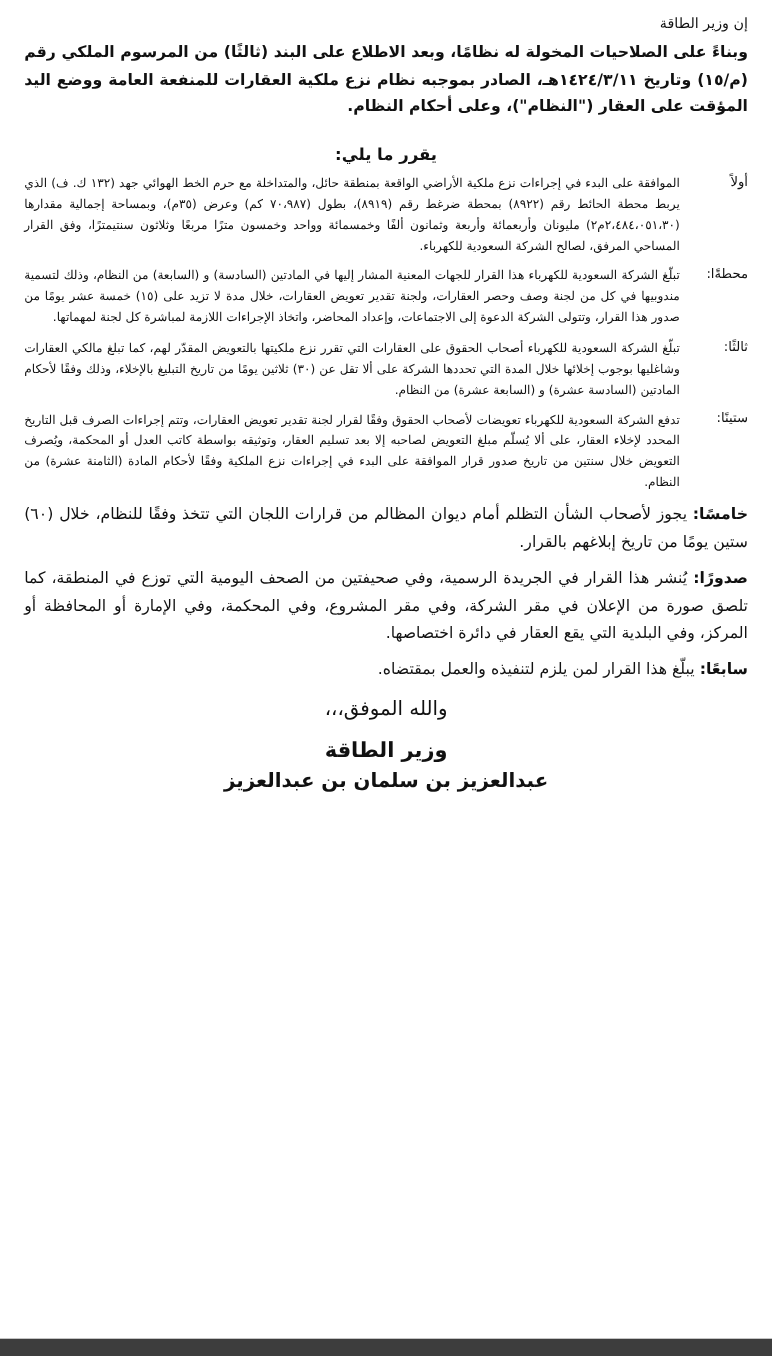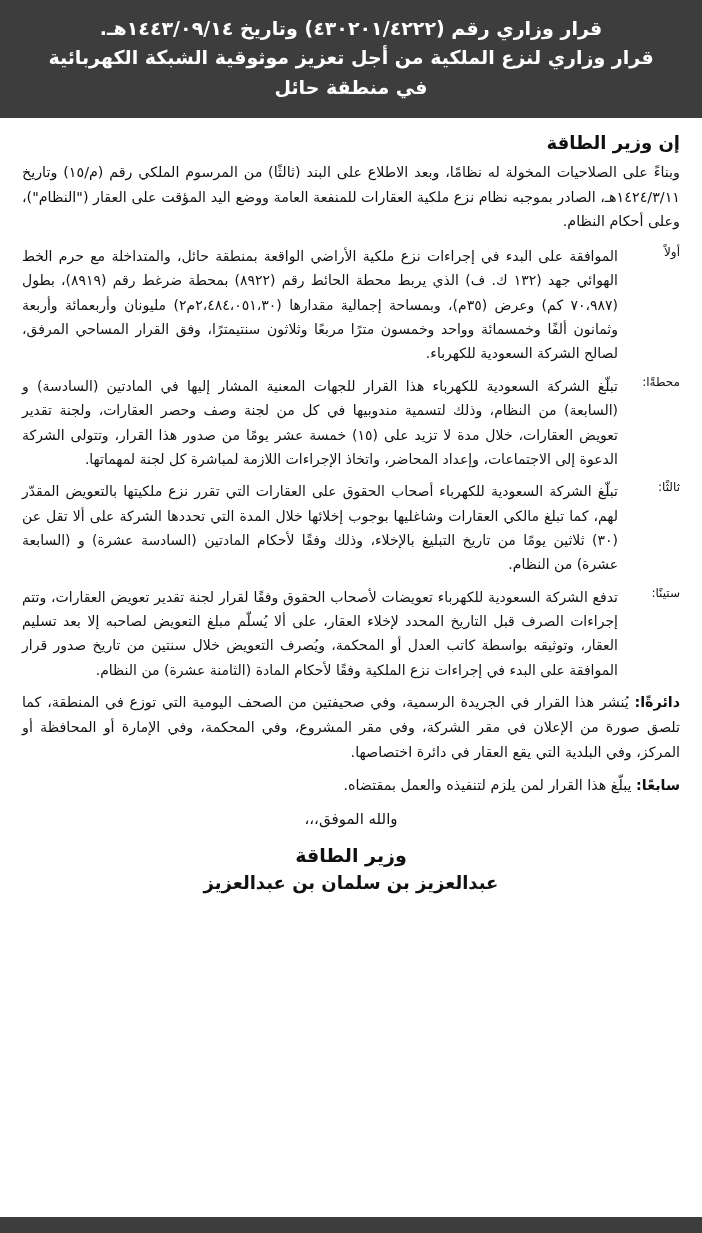--- a/index.html
+++ b/index.html
@@ -38,33 +38,33 @@
   .header-line.l3 {
     font-size: 19px;
   }
   
   .content {
     padding: 12px 22px 10px 22px;
     box-sizing: border-box;
   }
   .minister-title {
     text-align: right;
-    font-size: 18px;
-    font-weight: bold;
+    font-size: 13px;
+    font-weight: normal;
     margin: 2px 0 7px 0;
     direction: rtl;
   }
   .preamble {
     text-align: justify;
     text-align-last: right;
     font-size: 14.3px;
-    font-weight: normal;
+    font-weight: bold;
     line-height: 1.72;
     direction: rtl;
-    margin-bottom: 10px;
+    margin-bottom: 21px;
   }
   .decides {
     text-align: center;
     font-size: 15px;
     font-weight: bold;
     margin: 6px 0 8px 0;
     direction: rtl;
   }
   
   .clause {
@@ -76,41 +76,41 @@
   .clause-label {
     flex: 0 0 62px;
     font-size: 12px;
     font-weight: normal;
     text-align: right;
     padding-top: 1px;
     direction: rtl;
   }
   .clause-body {
     flex: 1 1 auto;
-    font-size: 14px;
+    font-size: 11px;
     line-height: 1.74;
     text-align: justify;
     text-align-last: right;
     direction: rtl;
   }
   
   .clause-inline {
     font-size: 14.3px;
     line-height: 1.74;
     text-align: justify;
     text-align-last: right;
     direction: rtl;
     margin-bottom: 8px;
   }
   .clause-inline .lbl {
     font-weight: bold;
   }
   .closing {
     text-align: center;
-    font-size: 15px;
+    font-size: 18px;
     margin: 12px 0 16px 0;
     direction: rtl;
   }
   .signature {
     text-align: center;
     direction: rtl;
     margin-top: 4px;
     padding-bottom: 8px;
   }
   .sig-title {
@@ -129,32 +129,28 @@
     bottom: 0;
     height: 16px;
     background: #3d3d3d;
   }
 </style>
 </head>
 <body>
 
 <div class="page">
 
-  <div class="header">
-    <div class="header-line l1">قرار وزاري رقم (٤٣٠٢٠١/٤٢٢٢) وتاريخ ١٤٤٣/٠٩/١٤هـ.</div>
-    <div class="header-line l2">قرار وزاري لنزع الملكية من أجل تعزيز موثوقية الشبكة الكهربائية</div>
-    <div class="header-line l3">في منطقة حائل</div>
-  </div>
 
   <div class="content">
 
     <div class="minister-title">إن وزير الطاقة</div>
 
     <div class="preamble">وبناءً على الصلاحيات المخولة له نظامًا، وبعد الاطلاع على البند (ثالثًا) من المرسوم الملكي رقم (م/١٥) وتاريخ ١٤٢٤/٣/١١هـ، الصادر بموجبه نظام نزع ملكية العقارات للمنفعة العامة ووضع اليد المؤقت على العقار ("النظام")، وعلى أحكام النظام.</div>
 
+    <div class="decides">يقرر ما يلي:</div>
 
     <div class="clause">
       <div class="clause-label">أولاً</div>
       <div class="clause-body">الموافقة على البدء في إجراءات نزع ملكية الأراضي الواقعة بمنطقة حائل، والمتداخلة مع حرم الخط الهوائي جهد (١٣٢ ك. ف) الذي يربط محطة الحائط رقم (٨٩٢٢) بمحطة ضرغط رقم (٨٩١٩)، بطول (٧٠،٩٨٧ كم) وعرض (٣٥م)، وبمساحة إجمالية مقدارها (٢،٤٨٤،٠٥١،٣٠م٢) مليونان وأربعمائة وأربعة وثمانون ألفًا وخمسمائة وواحد وخمسون مترًا مربعًا وثلاثون سنتيمترًا، وفق القرار المساحي المرفق، لصالح الشركة السعودية للكهرباء.</div>
     </div>
 
     <div class="clause">
       <div class="clause-label">محطةًا:</div>
       <div class="clause-body">تبلّغ الشركة السعودية للكهرباء هذا القرار للجهات المعنية المشار إليها في المادتين (السادسة) و (السابعة) من النظام، وذلك لتسمية مندوبيها في كل من لجنة وصف وحصر العقارات، ولجنة تقدير تعويض العقارات، خلال مدة لا تزيد على (١٥) خمسة عشر يومًا من صدور هذا القرار، وتتولى الشركة الدعوة إلى الاجتماعات، وإعداد المحاضر، واتخاذ الإجراءات اللازمة لمباشرة كل لجنة لمهماتها.</div>
     </div>
@@ -162,23 +158,26 @@
     <div class="clause">
       <div class="clause-label">ثالثًا:</div>
       <div class="clause-body">تبلّغ الشركة السعودية للكهرباء أصحاب الحقوق على العقارات التي تقرر نزع ملكيتها بالتعويض المقدّر لهم، كما تبلغ مالكي العقارات وشاغليها بوجوب إخلائها خلال المدة التي تحددها الشركة على ألا تقل عن (٣٠) ثلاثين يومًا من تاريخ التبليغ بالإخلاء، وذلك وفقًا لأحكام المادتين (السادسة عشرة) و (السابعة عشرة) من النظام.</div>
     </div>
 
     <div class="clause">
       <div class="clause-label">ستينًا:</div>
       <div class="clause-body">تدفع الشركة السعودية للكهرباء تعويضات لأصحاب الحقوق وفقًا لقرار لجنة تقدير تعويض العقارات، وتتم إجراءات الصرف قبل التاريخ المحدد لإخلاء العقار، على ألا يُسلّم مبلغ التعويض لصاحبه إلا بعد تسليم العقار، وتوثيقه بواسطة كاتب العدل أو المحكمة، ويُصرف التعويض خلال سنتين من تاريخ صدور قرار الموافقة على البدء في إجراءات نزع الملكية وفقًا لأحكام المادة (الثامنة عشرة) من النظام.</div>
     </div>
 
+    <div class="clause-inline">
+      <span class="lbl">خامسًا:</span><span> يجوز لأصحاب الشأن التظلم أمام ديوان المظالم من قرارات اللجان التي تتخذ وفقًا للنظام، خلال (٦٠) ستين يومًا من تاريخ إبلاغهم بالقرار.</span>
+    </div>
 
     <div class="clause-inline">
-      <span class="lbl">دائرةًا:</span><span> يُنشر هذا القرار في الجريدة الرسمية، وفي صحيفتين من الصحف اليومية التي توزع في المنطقة، كما تلصق صورة من الإعلان في مقر الشركة، وفي مقر المشروع، وفي المحكمة، وفي الإمارة أو المحافظة أو المركز، وفي البلدية التي يقع العقار في دائرة اختصاصها.</span>
+      <span class="lbl">صدورًا:</span><span> يُنشر هذا القرار في الجريدة الرسمية، وفي صحيفتين من الصحف اليومية التي توزع في المنطقة، كما تلصق صورة من الإعلان في مقر الشركة، وفي مقر المشروع، وفي المحكمة، وفي الإمارة أو المحافظة أو المركز، وفي البلدية التي يقع العقار في دائرة اختصاصها.</span>
     </div>
 
     <div class="clause-inline">
       <span class="lbl">سابعًا:</span><span> يبلّغ هذا القرار لمن يلزم لتنفيذه والعمل بمقتضاه.</span>
     </div>
 
     <div class="closing">والله الموفق،،،</div>
 
     <div class="signature">
       <div class="sig-title">وزير الطاقة</div>

